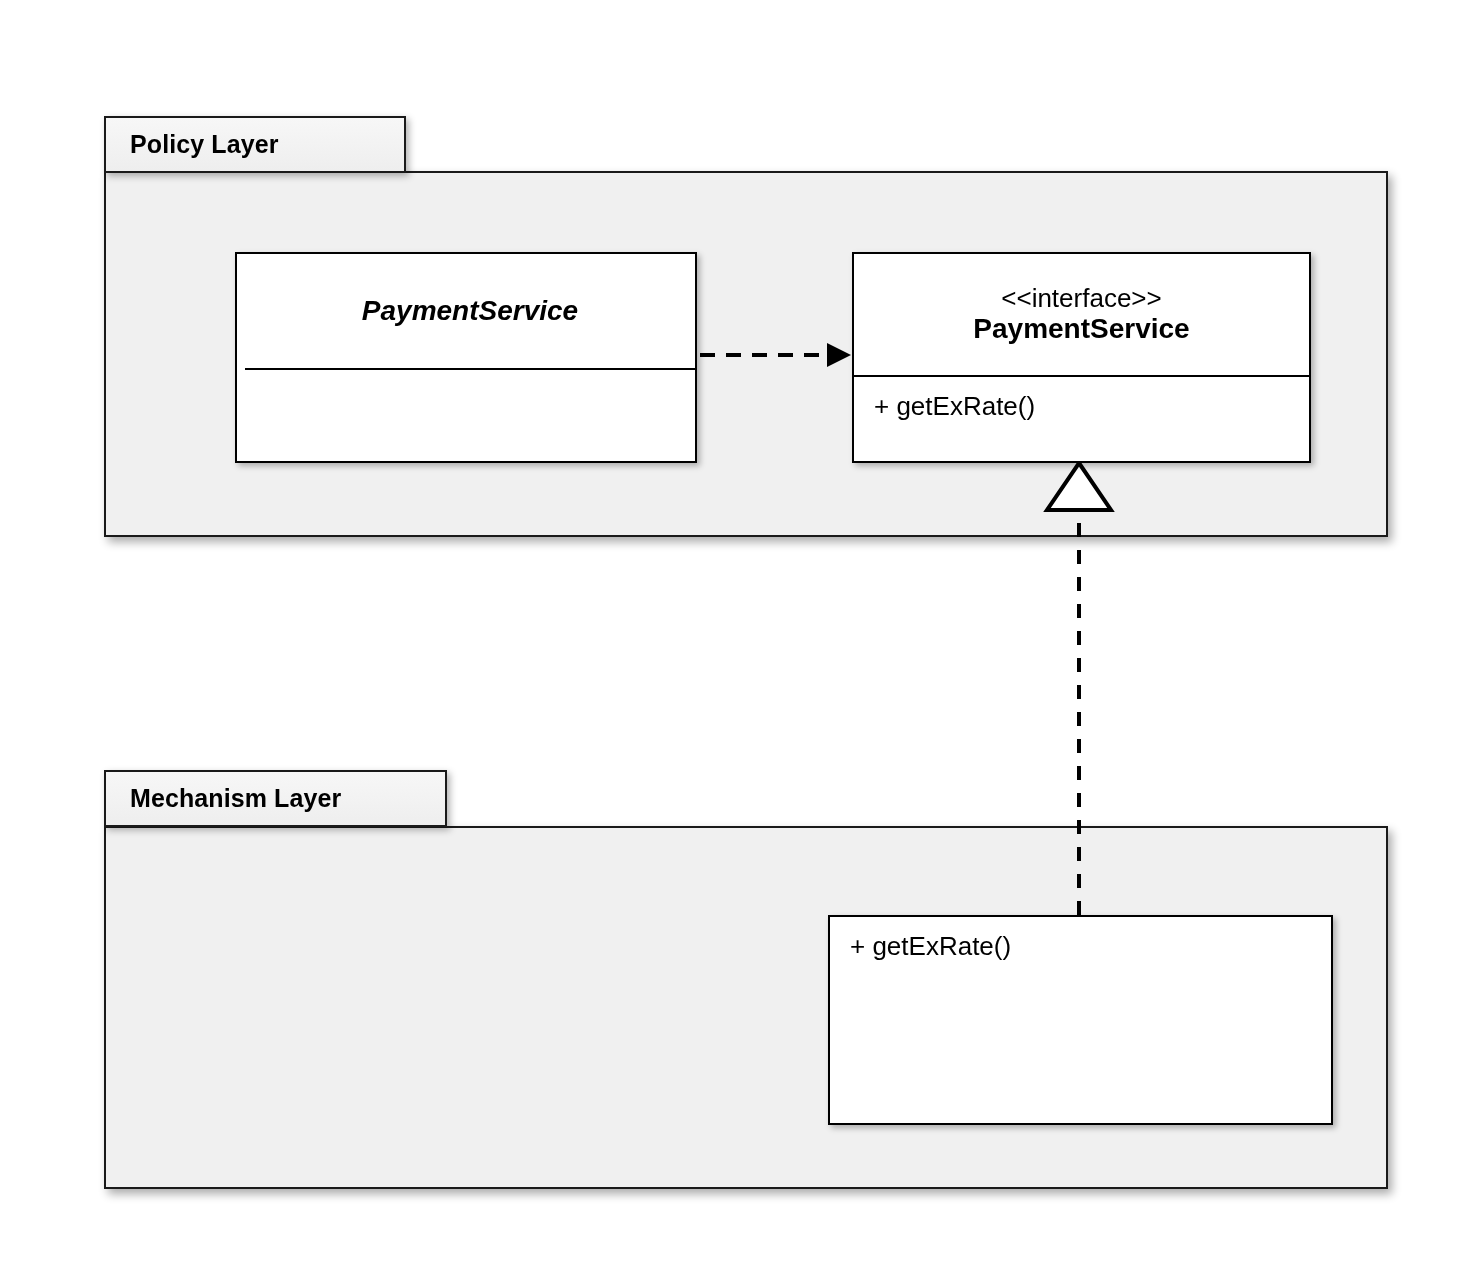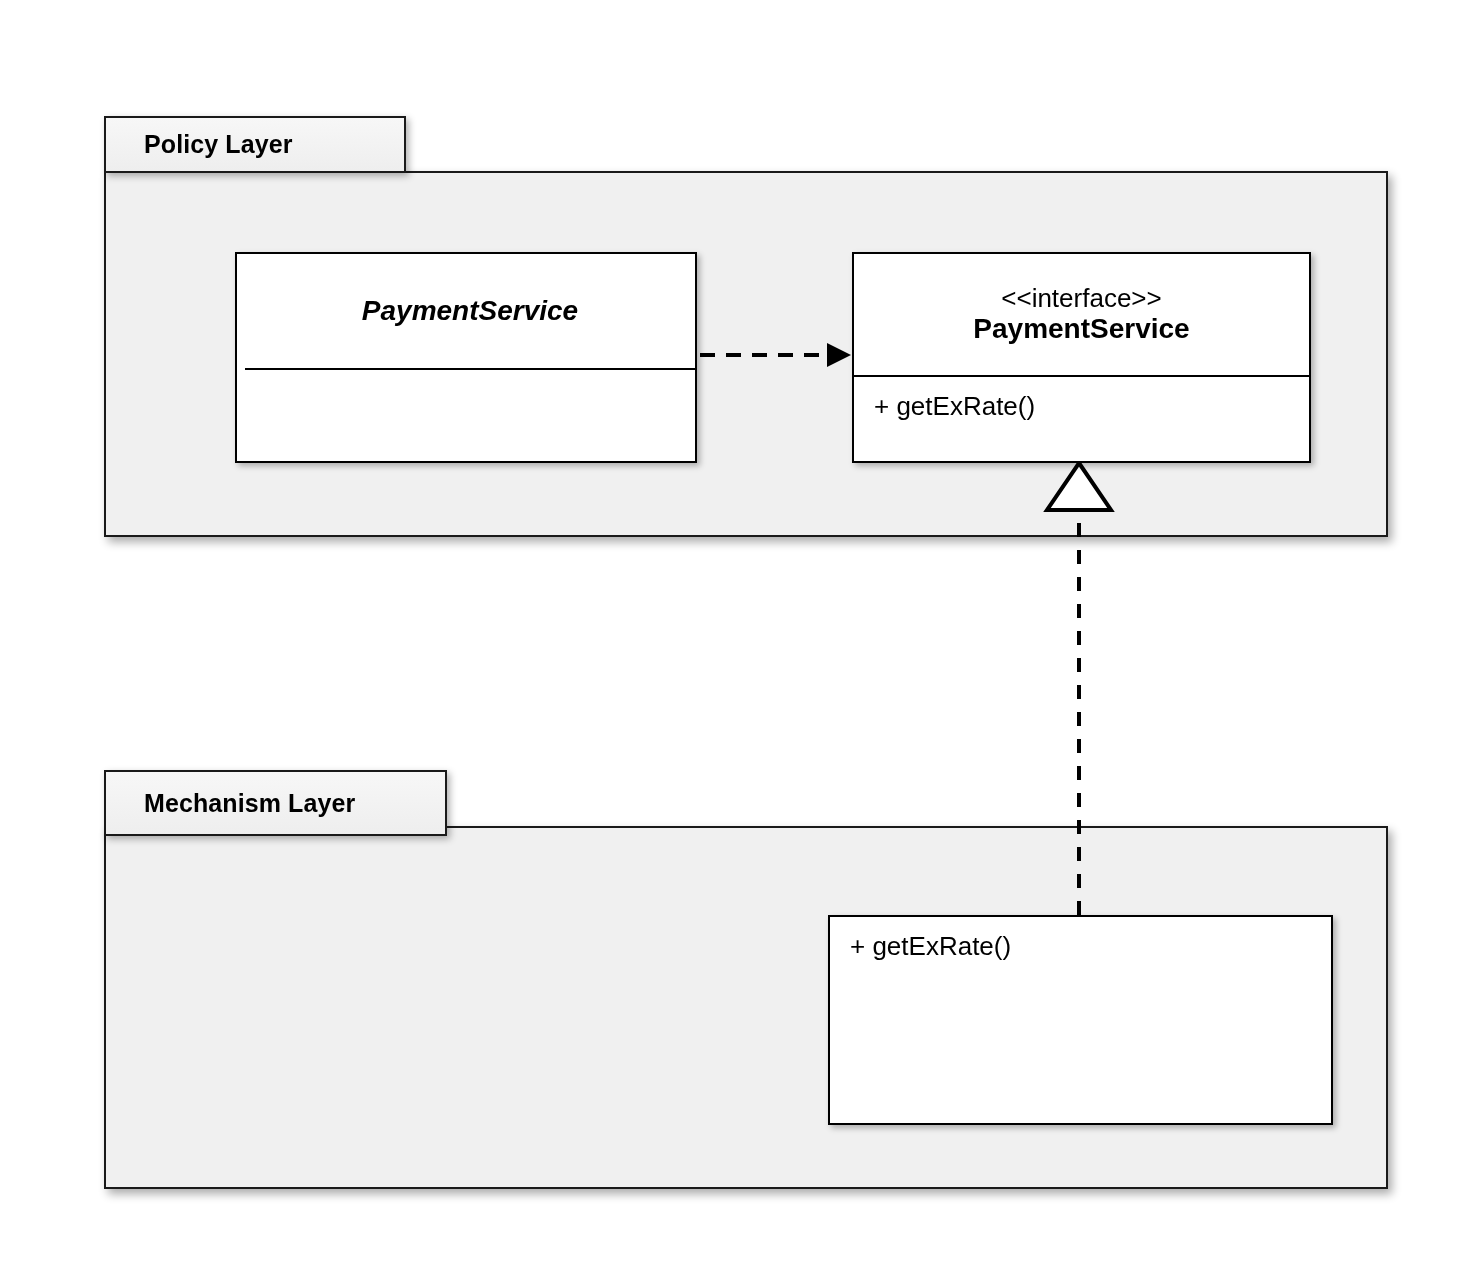--- a/index.html
+++ b/index.html
@@ -31,21 +31,20 @@
     z-index: 3;
     box-shadow: 3px 3px 7px rgba(0,0,0,0.30);
   }
   .pkg-tab span {
     font-size: 25px;
     font-weight: bold;
     color: #000000;
     letter-spacing: 0.1px;
     padding-left: 24px;
     white-space: nowrap;
-    margin-left: 14px;
   }
   .pkg-body {
     position: absolute;
     box-sizing: border-box;
     background: #f0f0f0;
     border: 2px solid #1a1a1a;
     z-index: 1;
     box-shadow: 4px 5px 9px rgba(0,0,0,0.33);
   }
 
@@ -130,21 +129,21 @@
     <div class="cls-head" style="height:123px;">
       <div class="cls-stereotype">&lt;&lt;interface&gt;&gt;</div>
       <div class="cls-name">PaymentService</div>
     </div>
     <div class="cls-body">
       <div class="cls-member">+ getExRate()</div>
     </div>
   </div>
 
   <div class="pkg-body" style="left:104px; top:826px; width:1284px; height:363px;"></div>
-  <div class="pkg-tab" style="left:104px; top:770px; width:343px; height:66px;">
+  <div class="pkg-tab" style="left:104px; top:770px; width:343px; height:57px;">
     <span>Mechanism Layer</span>
   </div>
 
   <div class="cls" style="left:828px; top:915px; width:505px; height:210px;">
     <div class="cls-body">
       <div class="cls-member">+ getExRate()</div>
     </div>
   </div>
 
   <svg class="connector-svg" viewBox="0 0 1472 1280">

